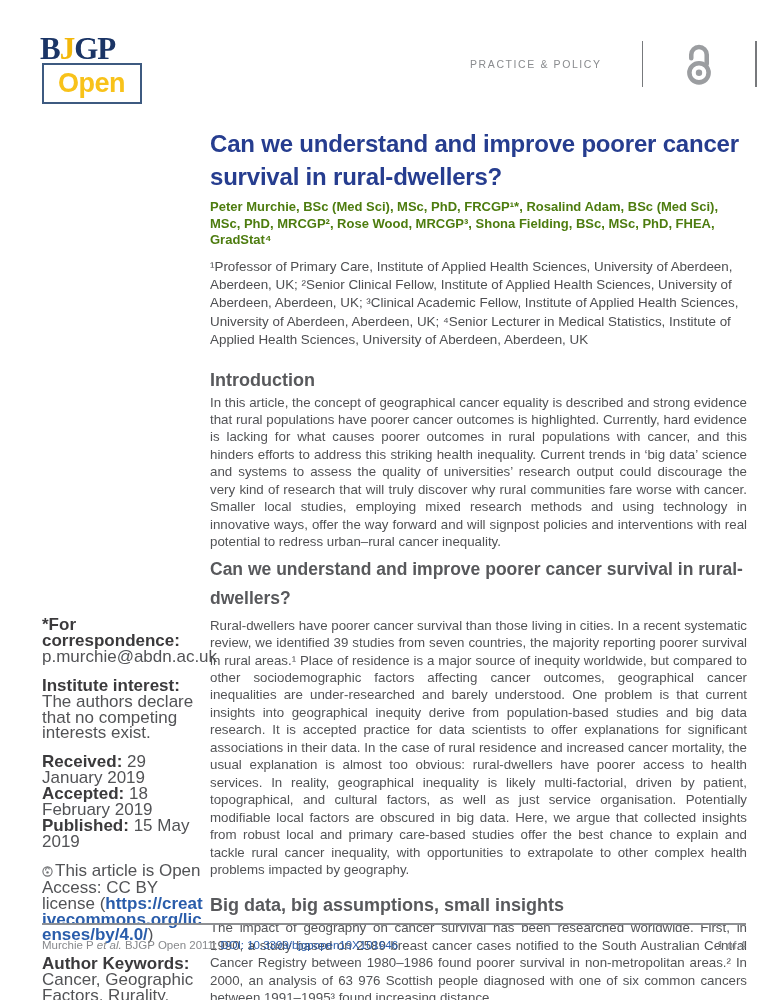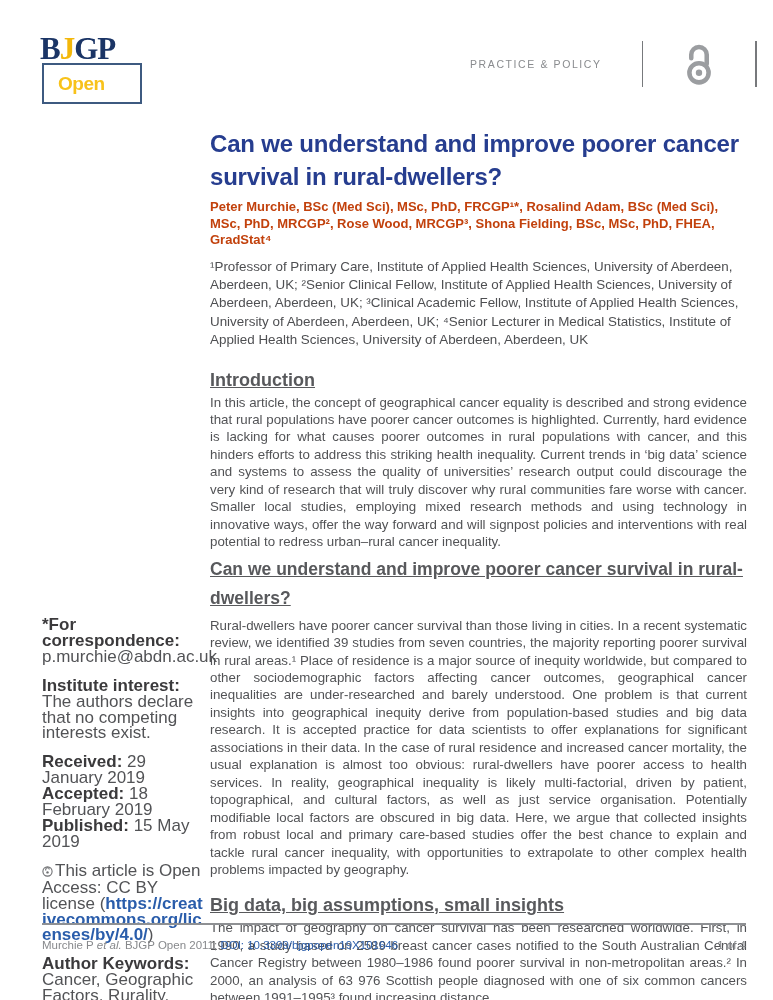--- a/index.html
+++ b/index.html
@@ -6,34 +6,34 @@
   .page{position:relative;width:773px;height:1000px;background:#ffffff;overflow:hidden;
         font-family:"Liberation Sans",sans-serif;}
 
   
   .logo{position:absolute;left:40px;top:34px;width:120px;}
   .logo-bjgp{font-family:"Liberation Serif",serif;font-weight:bold;font-size:31px;line-height:30px;
              letter-spacing:-1px;color:#1b3566;}
   .logo-bjgp .j{color:#f3b70a;}
   .logo-box{margin-top:-1px;margin-left:2px;width:96px;height:37px;border:2.5px solid #3d5a80;
             display:flex;align-items:center;}
-  .logo-open{font-weight:bold;font-size:19px;color:#f8c21a;padding-left:14px;letter-spacing:-0.5px;}
+  .logo-open{font-weight:bold;font-size:27px;color:#f8c21a;padding-left:14px;letter-spacing:-0.5px;}
 
   .header-meta{position:absolute;left:470px;top:38px;height:52px;display:flex;align-items:center;gap:40px;}
   .header-cat{font-size:10.5px;letter-spacing:1.6px;color:#898b8e;white-space:nowrap;}
   .vdiv{width:1.5px;height:46px;background:#77797c;}
   .oa-icon,.cc-icon{display:flex;align-items:center;justify-content:center;}
 
   
   .main-col{position:absolute;left:210px;top:127px;width:537px;}
   h1.title{margin:0 0 6px 0;font-size:24px;line-height:33px;font-weight:bold;color:#263d8f;
            letter-spacing:-0.2px;}
-  .authors{margin:0 0 9px 0;font-size:13px;line-height:16.5px;font-weight:bold;color:#c2410c;}
+  .authors{margin:0 0 9px 0;font-size:13px;line-height:16.5px;font-weight:bold;color:#4d7c0f;}
   .affiliations{margin:0 0 19px 0;font-size:13.4px;line-height:18.4px;color:#4e4f52;}
-  h2.sec{margin:0 0 3px 0;font-size:18px;line-height:22px;font-weight:bold;color:#58595c;text-decoration:underline;}
+  h2.sec{margin:0 0 3px 0;font-size:18px;line-height:22px;font-weight:bold;color:#58595c;}
   h2.sec.tall{margin-top:4px;line-height:29.5px;font-size:17.5px;}
   h2.sec.third{margin-top:16px;}
   p.body{margin:0;font-size:13.3px;line-height:17.45px;color:#525356;text-align:justify;}
 
   
   .sidebar{position:absolute;left:42px;top:617px;width:162px;font-size:17px;line-height:15.9px;
            color:#525356;}
   .sidebar p{margin:0 0 13px 0;}
   .sb-b{font-weight:bold;color:#3b3a3c;}
   .sb-link{color:#2a5dab;font-weight:bold;text-decoration:none;word-break:break-all;}

